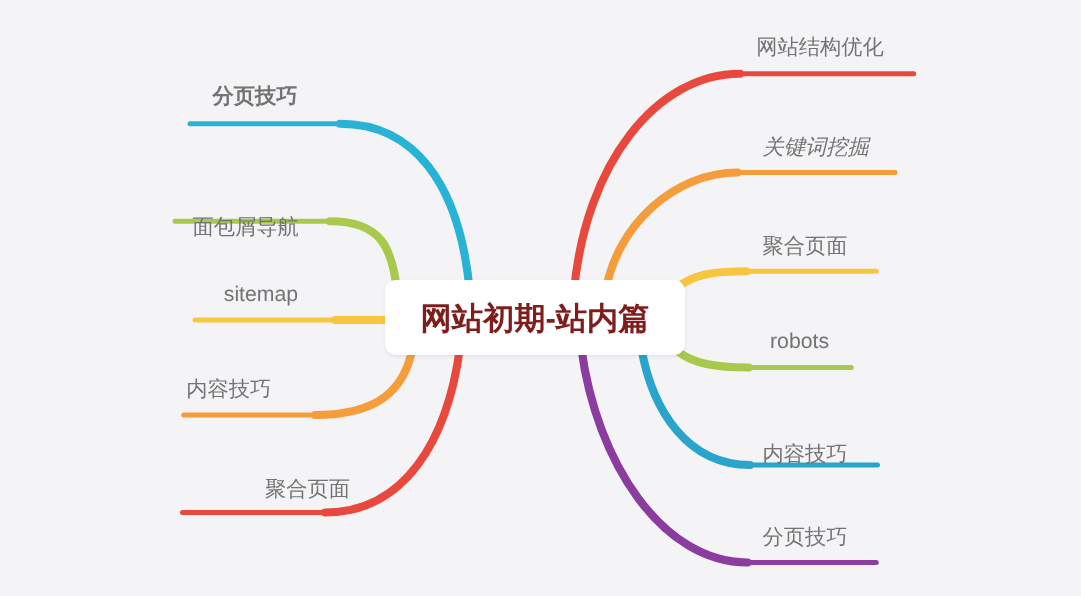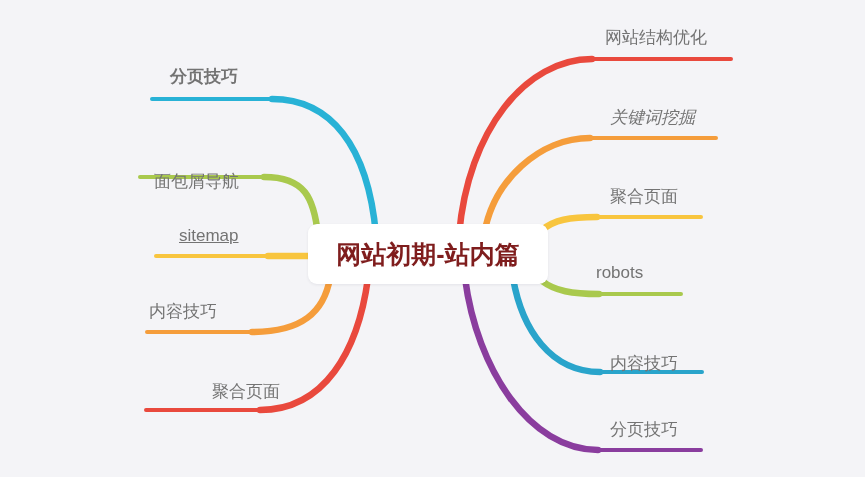--- a/index.html
+++ b/index.html
@@ -85,28 +85,28 @@
 
     <path class="branch-full" d="M702,372 H598 C551,372 522,330 513,278" stroke="#29a4cb"></path>
     <path class="branch-trunk" d="M600,372 C551,372 522,330 513,278" stroke="#29a4cb"></path>
 
     <path class="branch-full" d="M701,450 H596 C530,450 477,370 465,278" stroke="#8a3d9e"></path>
     <path class="branch-trunk" d="M598,450 C530,450 477,370 465,278" stroke="#8a3d9e"></path>
   </svg>
 
   <div class="node-label" style="left:170px;top:67px;font-weight:bold;">分页技巧</div>
   <div class="node-label" style="left:154px;top:147px;margin-top:25px;">面包屑导航</div>
-  <div class="node-label" style="left:179px;top:226px;text-decoration:underline;">sitemap</div>
+  <div class="node-label" style="left:179px;top:226px;">sitemap</div>
   <div class="node-label" style="left:149px;top:302px;">内容技巧</div>
   <div class="node-label" style="left:164px;top:382px;margin-left:48px;">聚合页面</div>
 
   <div class="node-label" style="left:605px;top:28px;">网站结构优化</div>
   <div class="node-label" style="left:610px;top:108px;font-style:italic;">关键词挖掘</div>
   <div class="node-label" style="left:610px;top:187px;">聚合页面</div>
-  <div class="node-label" style="left:596px;top:263px;">robots</div>
+  <div class="node-label" style="left:616px;top:263px;">robots</div>
   <div class="node-label" style="left:610px;top:354px;">内容技巧</div>
   <div class="node-label" style="left:610px;top:420px;">分页技巧</div>
 
   <div class="center-node">
     <span class="center-label">网站初期-站内篇</span>
   </div>
 
 </div>
 
 </body></html>

